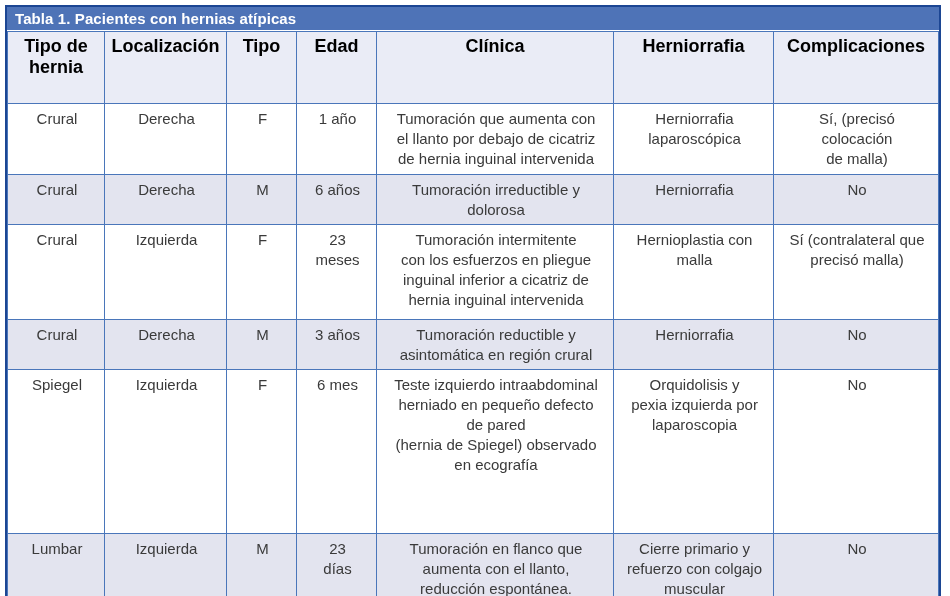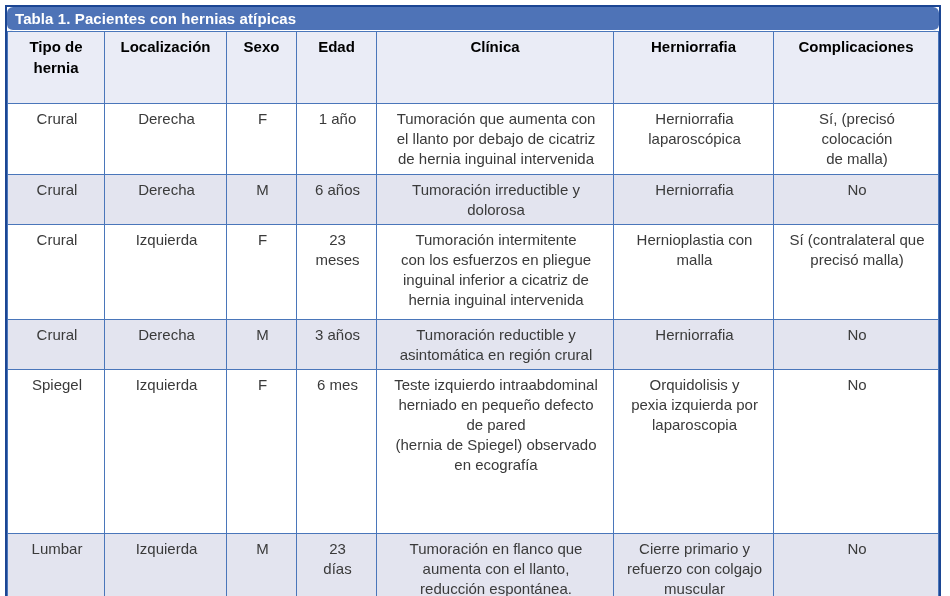--- a/index.html
+++ b/index.html
@@ -21,38 +21,37 @@
   }
   .table-title {
     background: #4e73b7;
     color: #ffffff;
     font-weight: bold;
     font-size: 15px;
     line-height: 21px;
     padding: 1px 8px 1px 8px;
     border-bottom: 1px solid #ffffff;
     letter-spacing: 0.1px;
-    border-radius: 6px;
   }
   table.hernia-table {
     width: 100%;
     border-collapse: collapse;
     table-layout: fixed;
   }
   table.hernia-table th,
   table.hernia-table td {
     border: 1px solid #4a76ba;
     white-space: pre-line;
     box-sizing: border-box;
   }
   table.hernia-table th {
     background: #eaecf6;
     color: #000000;
     font-weight: bold;
-    font-size: 15px;
+    font-size: 18px;
     line-height: 21px;
     text-align: center;
     vertical-align: top;
     padding: 4px 4px;
     height: 72px;
     margin-top: 40px;
   }
   table.hernia-table td {
     color: #3a3a3a;
     font-size: 15px;
@@ -94,21 +93,21 @@
         <col class="c-edad">
         <col class="c-clin">
         <col class="c-trat">
         <col class="c-compl">
     </colgroup>
     <thead>
       <tr>
         <th>Tipo de
 hernia</th>
         <th>Localización</th>
-        <th>Sexo</th>
+        <th>Tipo</th>
         <th>Edad</th>
         <th>Clínica</th>
         <th>Herniorrafia</th>
         <th>Complicaciones</th>
       </tr>
     </thead>
     <tbody>
       <tr>
         <td>Crural</td>
         <td>Derecha</td>

